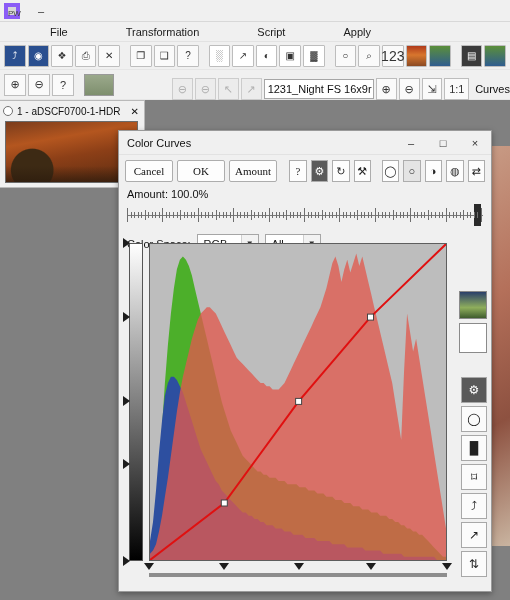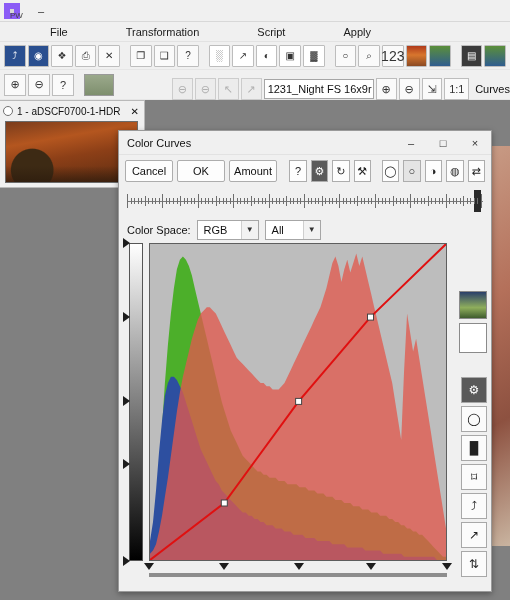--- a/index.html
+++ b/index.html
@@ -17,21 +17,21 @@
   #app {
     position:absolute; left:0; top:0; width:510px; height:600px;
     background:#808080;
   }
   .titlebar {
     height:22px; background:#f0f0f0; display:flex; align-items:center;
     border-bottom:1px solid #d8d8d8;
   }
   .titlebar .ico {
     width:16px; height:16px; margin:0 5px 0 4px; background:#d7d7d7;
-    border:6px solid #8b5cf6; font-size:8px; color:#444; text-align:center;
+    border:4px solid #8b5cf6; font-size:8px; color:#444; text-align:center;
     line-height:14px;
   }
   .titlebar .txt { font-size:11px; color:#222; flex:1; }
   .titlebar .winbtns { display:flex; }
   .titlebar .winbtn {
     width:32px; height:22px; text-align:center; line-height:22px;
     font-size:11px; color:#333;
   }
 
   .menubar {
@@ -128,21 +128,21 @@
     height:24px; background:#f0f0f0; display:flex; align-items:center;
     border-bottom:1px solid #e2e2e2;
   }
   .dlg-title .t { font-size:11px; color:#111; padding-left:8px; flex:1; }
   .dlg-title .b {
     width:32px; height:24px; text-align:center; line-height:24px; color:#333;
     font-size:11px;
   }
 
   .dlg-btnrow {
-    display:flex; align-items:center; gap:4px; padding:5px 6px 4px 6px;
+    display:flex; align-items:center; gap:4px; padding:5px 6px 4px 6px;font-family:Liberation Serif, serif;
   }
   .pbtn {
     height:22px; min-width:48px; padding:0 9px; border:1px solid #adadad;
     background:#fdfdfd; font-size:11px; color:#111; display:flex;
     align-items:center; justify-content:center; border-radius:2px;
   }
   .ibtn {
     width:24px; height:22px; border:1px solid #adadad; background:#fdfdfd;
     display:flex; align-items:center; justify-content:center; font-size:11px;
     color:#222;
@@ -341,20 +341,24 @@
       <div class="ibtn">◯</div>
       <div class="ibtn sel">○</div>
       <div class="ibtn">◑</div>
       <div class="ibtn">◍</div>
       <div class="ibtn">⇄</div>
     </div>
 
     <div class="right-thumb"></div>
     <div class="right-swatch"></div>
 
+    <div class="amount-row">
+      <span>Amount:</span>
+      <span>100.0%</span>
+    </div>
 
     <div class="slider-wrap">
       <div class="ruler" id="ruler">
         <div class="line"></div>
         <div class="knob" id="slider-knob" style="left: 347px;"></div>
       <div class="tick" style="left: 0px; height: 14px; top: 6px;"></div>
           <div class="tick" style="left: 3.54px; height: 6px; top: 10px;"></div>
           <div class="tick" style="left: 7.08px; height: 6px; top: 10px;"></div>
           <div class="tick" style="left: 10.62px; height: 6px; top: 10px;"></div>
           <div class="tick" style="left: 14.16px; height: 6px; top: 10px;"></div>

